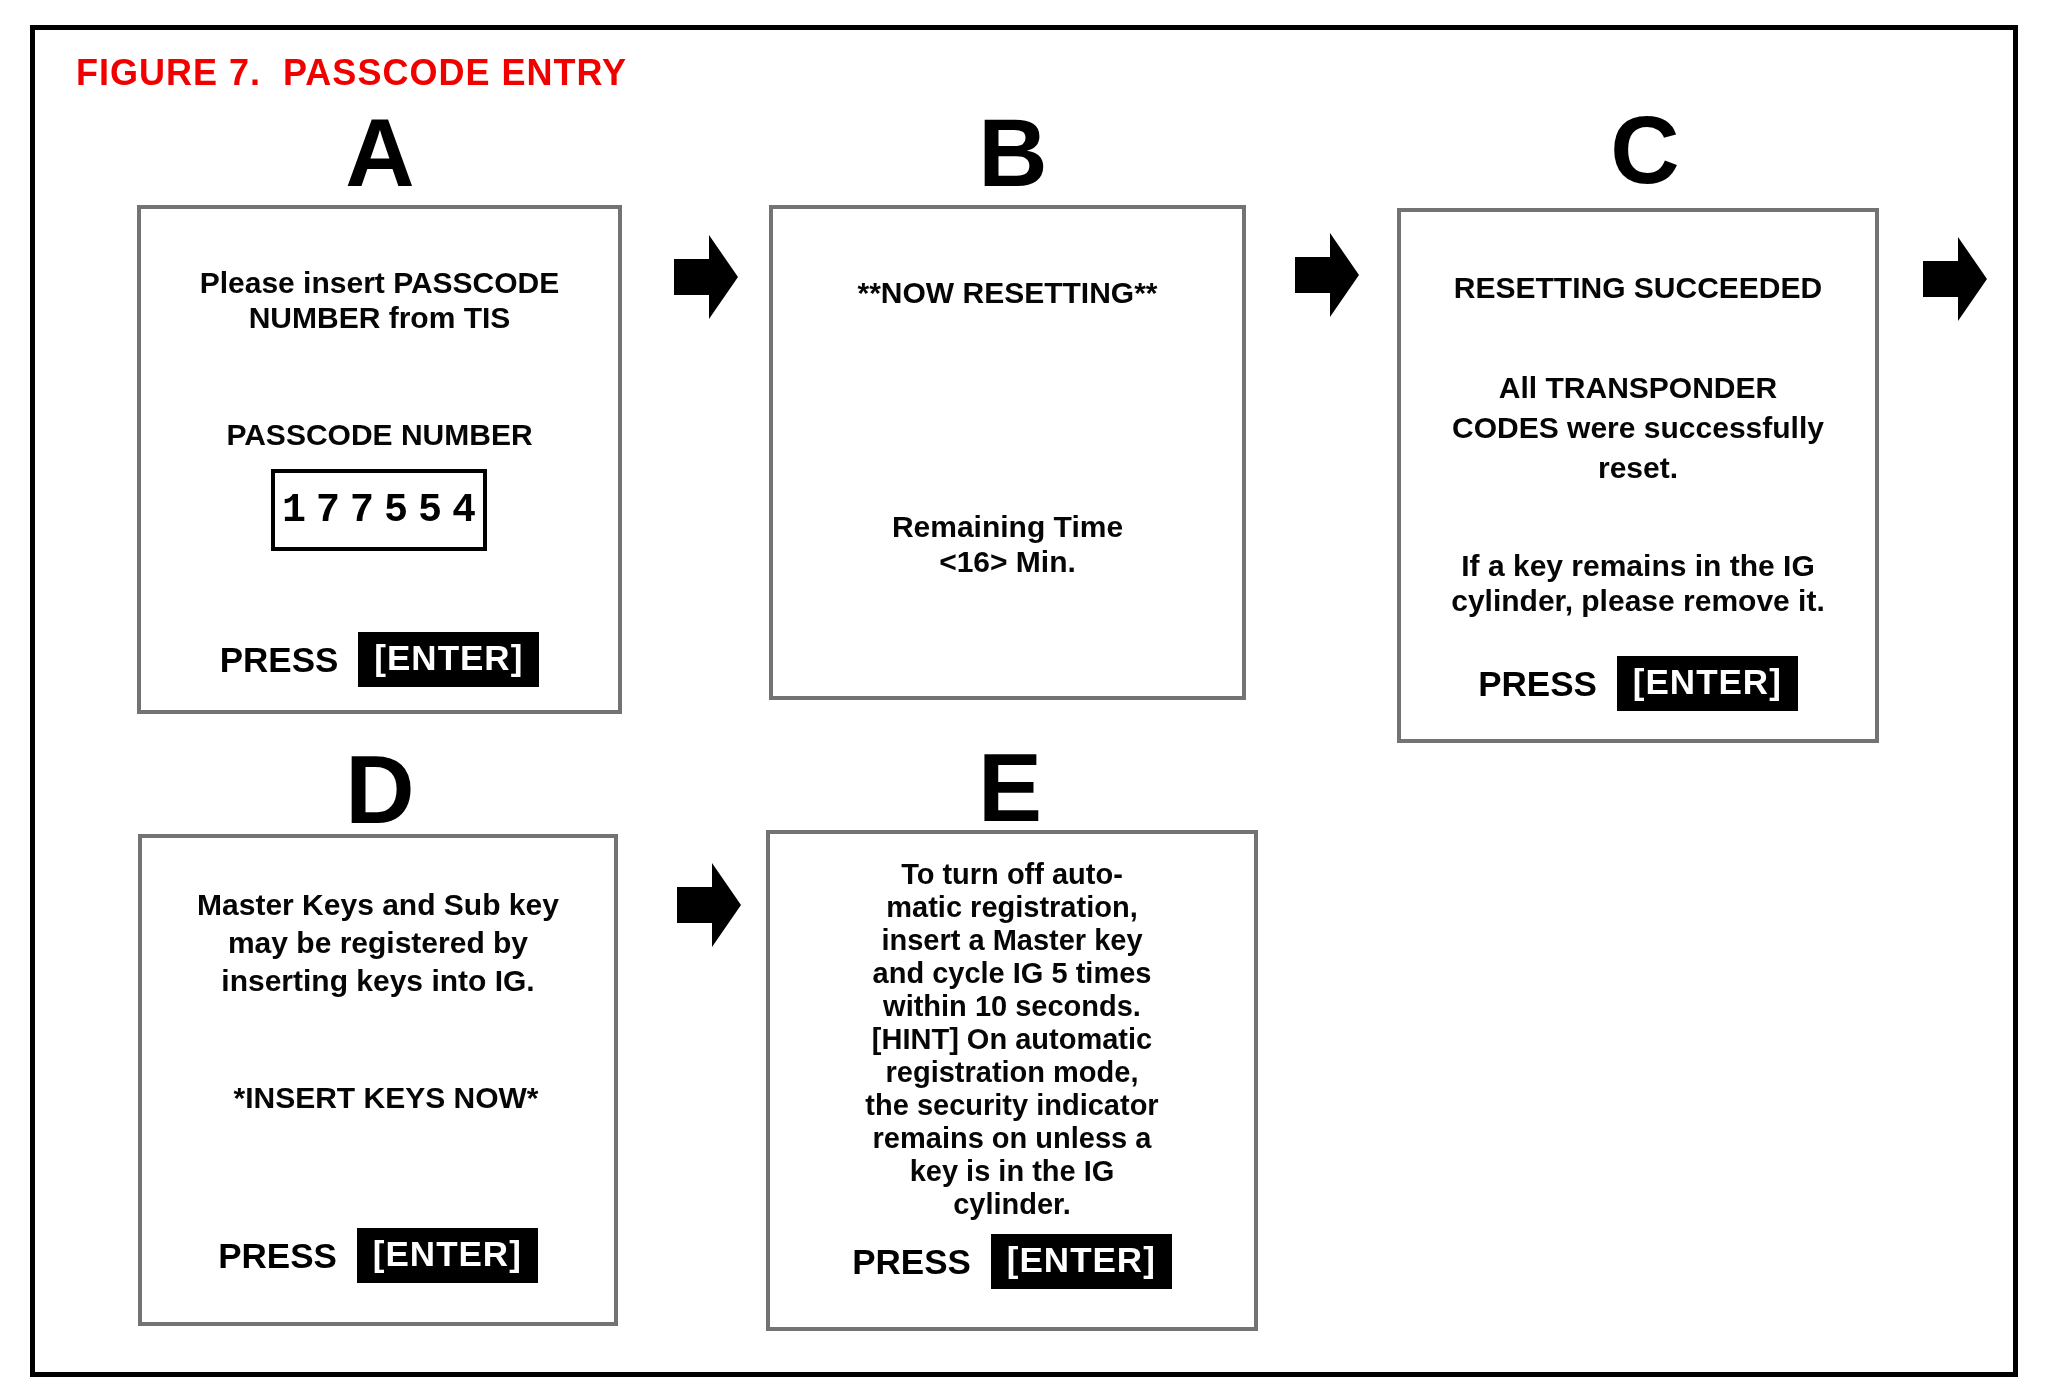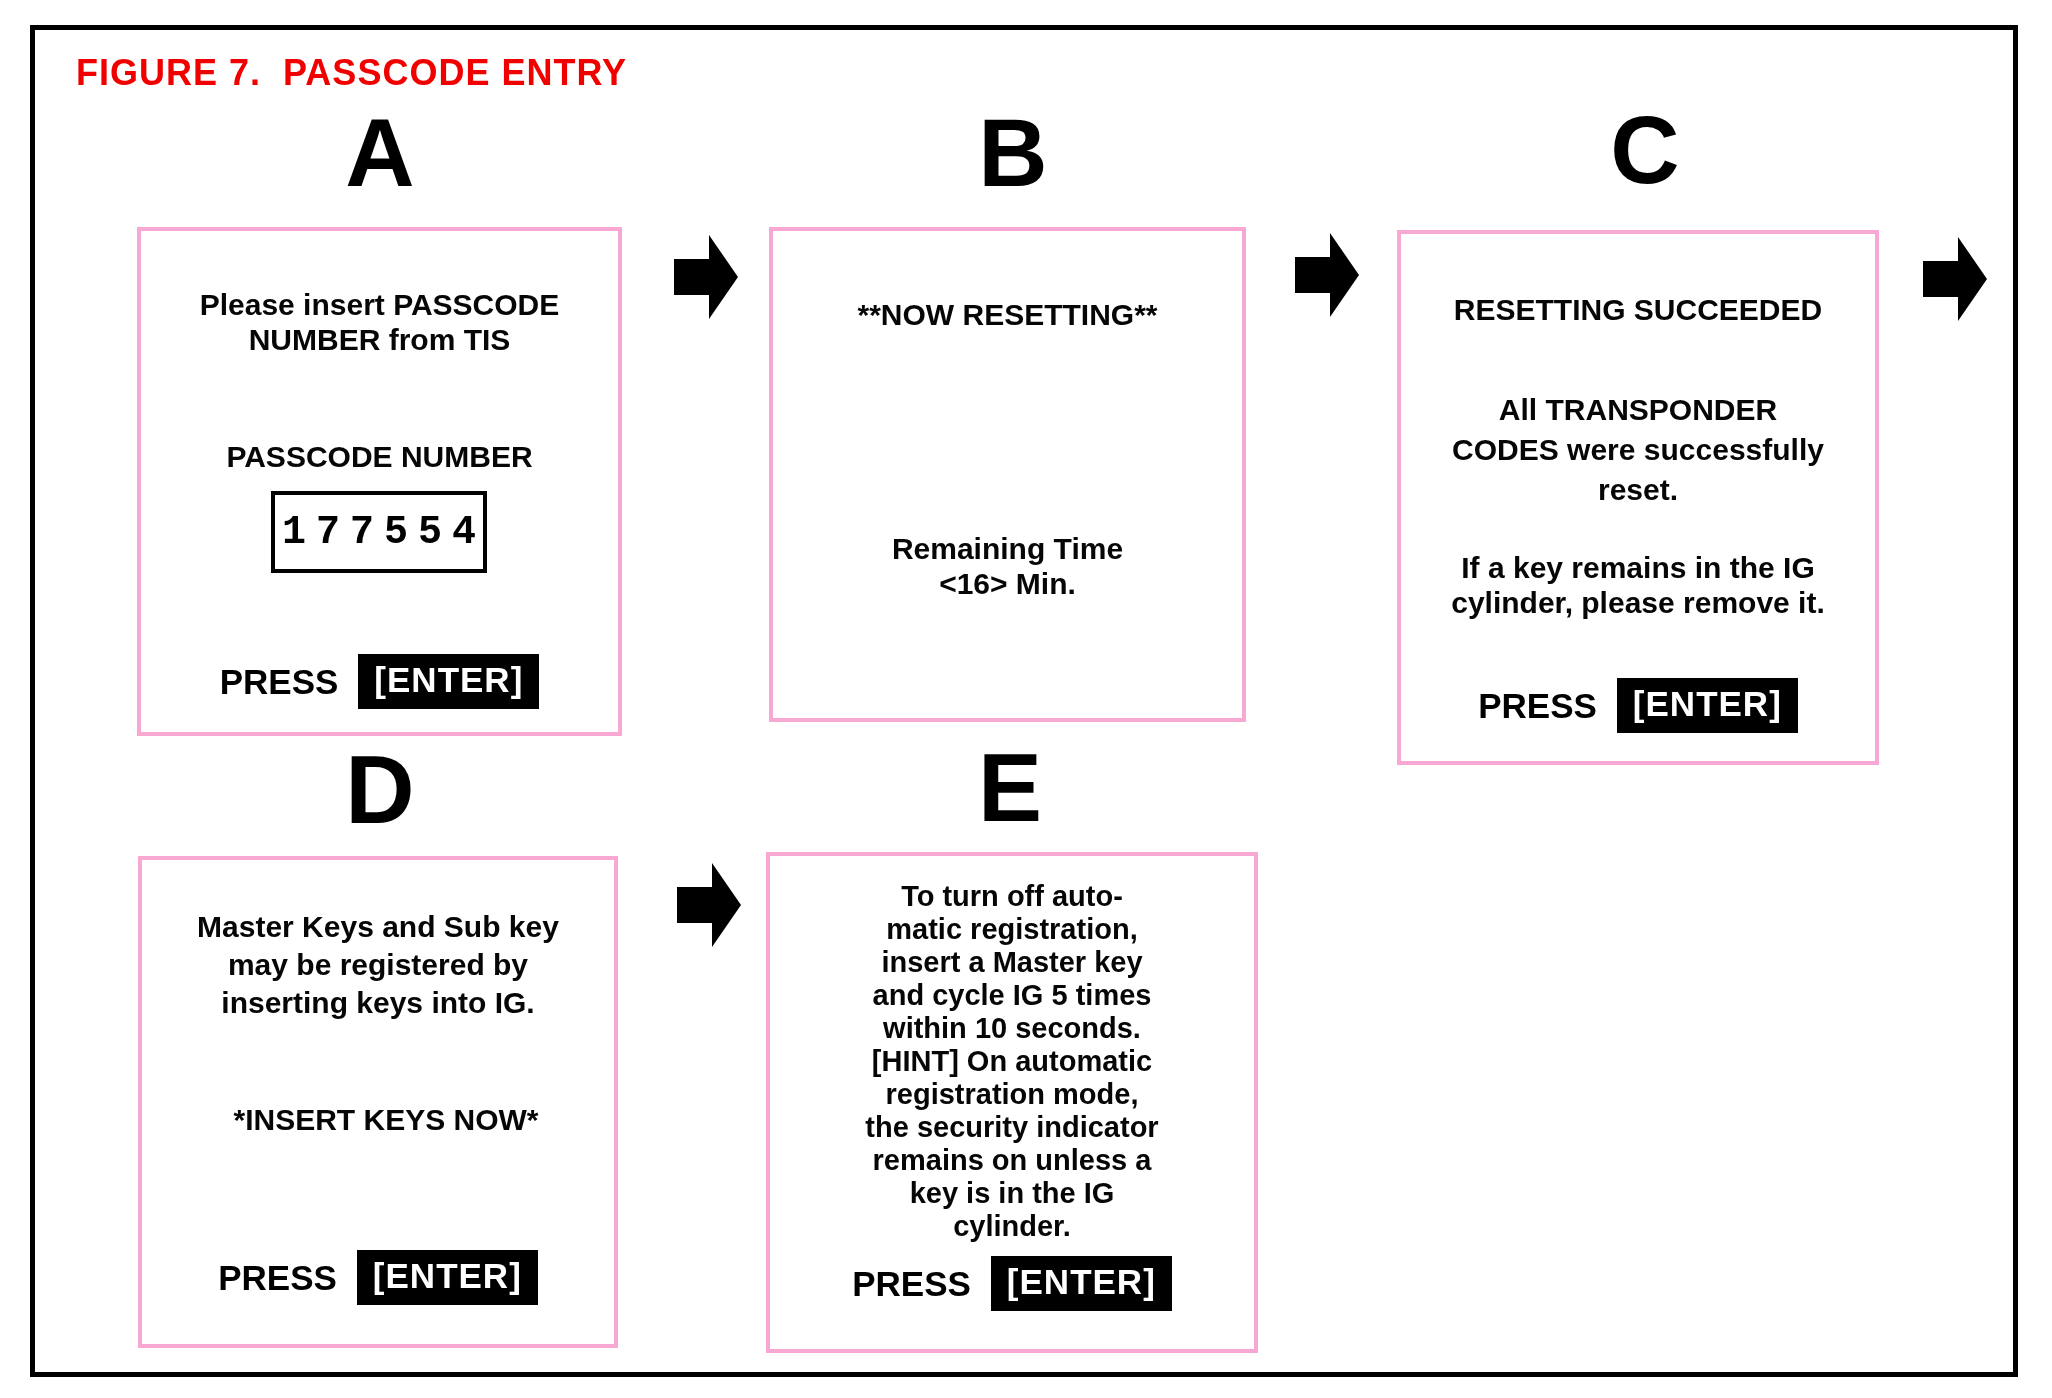--- a/index.html
+++ b/index.html
@@ -40,24 +40,23 @@
     position: absolute;
     width: 140px;
     text-align: center;
     font-size: 96px;
     font-weight: bold;
     line-height: 1;
     color: #000000;
   }
   .screen-box {
     position: absolute;
-    border: 4px solid #f9a8d4;
+    border: 4px solid #737373;
     box-sizing: border-box;
     background: #ffffff;
-    margin-top: 22px;
   }
   .panel-text {
     position: absolute;
     left: 0;
     right: 0;
     text-align: center;
     font-weight: bold;
     white-space: pre-line;
     color: #060606;
   }
@@ -152,21 +151,21 @@
     <svg viewBox="0 0 64 84" xmlns="http://www.w3.org/2000/svg">
         <polygon points="0,24 35,24 35,0 64,42 35,84 35,60 0,60" fill="#000"></polygon>
       </svg>
   </div>
 
   <div class="screen-box" style="left:1397px; top:208px; width:482px; height:535px;">
     <div class="panel-text t30" style="top:58px;">RESETTING SUCCEEDED</div>
     <div class="panel-text t40" style="top:156px;">All TRANSPONDER
 CODES were successfully
 reset.</div>
-    <div class="panel-text t30" style="top:316px;">If a key remains in the IG
+    <div class="panel-text t30" style="top:336px;">If a key remains in the IG
 cylinder, please remove it.</div>
     <div class="press-row" style="top:444px;">
       <span class="press-label">PRESS</span>
       <span class="enter-badge">[ENTER]</span>
     </div>
   </div>
 
   <div class="flow-arrow" style="left:1923px; top:237px;">
     <svg viewBox="0 0 64 84" xmlns="http://www.w3.org/2000/svg">
         <polygon points="0,24 35,24 35,0 64,42 35,84 35,60 0,60" fill="#000"></polygon>

